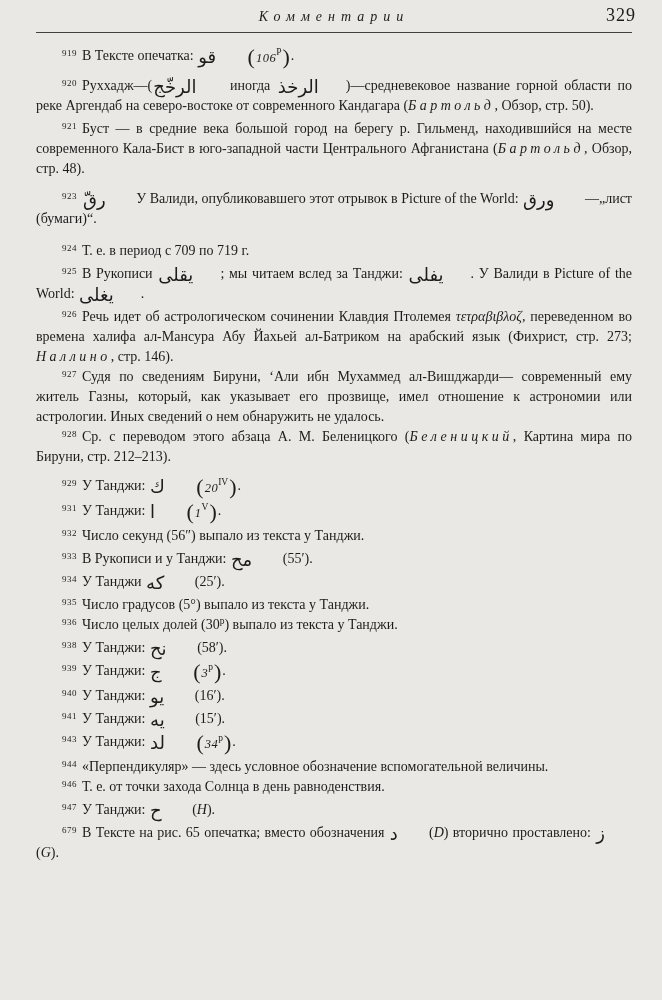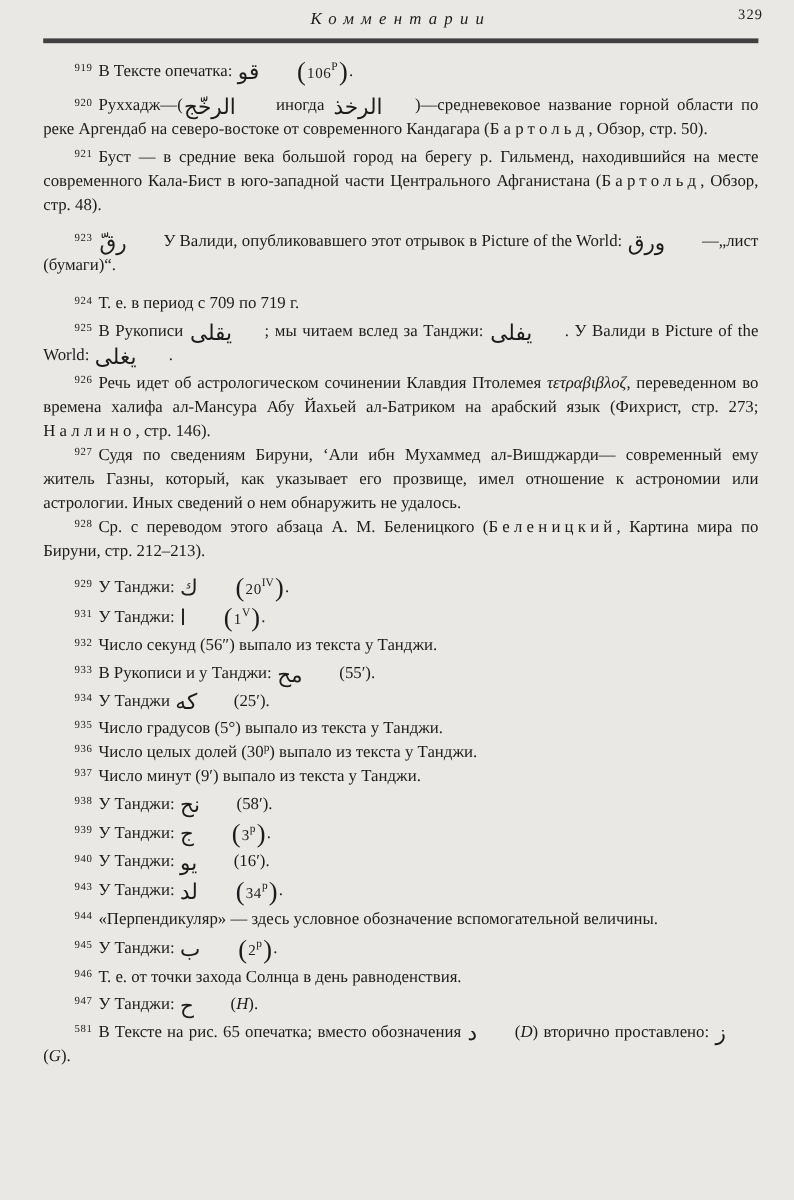--- a/index.html
+++ b/index.html
@@ -15,38 +15,38 @@
     margin: 0 auto;
     background: #e9e8e4;
     color: #1c1c1c;
     overflow: hidden;
     box-sizing: border-box;
     padding: 8px 30px 0 36px;
   }
   .page-head {
     position: relative;
     height: 24px;
-    border-bottom: 4px solid #404040;
+    border-bottom: 1px solid #404040;
     margin-bottom: 13px;
   }
   .page-title {
     position: absolute;
     left: 0; right: 0;
     text-align: center;
     font-style: italic;
     font-size: 14px;
     letter-spacing: 6px;
     top: 1px;
     white-space: nowrap;
   }
   .page-num {
     position: absolute;
     right: -4px;
     top: -3px;
-    font-size: 12px;
+    font-size: 18px;
     letter-spacing: 1px;
   }
   .notes { }
   .note {
     margin: 0;
     font-size: 14px;
     line-height: 20px;
     text-align: justify;
     text-indent: 26px;
   }
@@ -62,33 +62,34 @@
   .arabic {
     font-family: "DejaVu Sans", sans-serif;
     font-size: 18px;
     line-height: 1;
     direction: rtl;
     unicode-bidi: isolate;
     display: inline-block;
     vertical-align: -3px;
     padding: 0 1px;
   }
-  .spaced { letter-spacing: 3.5px; }
+  .spaced { letter-spacing: 3.5px; font-style: italic; }
   .ital { font-style: italic; }
   .bp {
     font-size: 22px;
     line-height: 1;
     vertical-align: -4px;
     font-weight: 400;
     padding: 0 1px;
   }
   .fbase {
     font-size: 12.5px;
     vertical-align: -2px;
     letter-spacing: 0.5px;
+    font-style: italic;
   }
   .fsup {
     font-size: 9.5px;
     line-height: 0;
     vertical-align: 5px;
   }
 </style>
 </head>
 <body>
 
@@ -107,24 +108,23 @@
       <p class="note"><sup class="note-num">926</sup><span class="txt">Речь идет об астрологическом сочинении Клавдия Птолемея </span><span class="ital">τετραβιβλοζ</span><span class="txt">, переведенном во времена халифа ал-Мансура Абу Йахьей ал-Батриком на арабский язык (Фихрист, стр. 273; </span><span class="spaced">Наллино</span><span class="txt">, стр. 146).</span></p>
       <p class="note"><sup class="note-num">927</sup><span class="txt">Судя по сведениям Бируни, ‘Али ибн Мухаммед ал-Вишджарди— современный ему житель Газны, который, как указывает его прозвище, имел отношение к астрономии или астрологии. Иных сведений о нем обнаружить не удалось.</span></p>
       <p class="note"><sup class="note-num">928</sup><span class="txt">Ср. с переводом этого абзаца А. М. Беленицкого (</span><span class="spaced">Беленицкий</span><span class="txt">, Картина мира по Бируни, стр. 212–213).</span></p>
       <p class="note fm" style="margin-top: 9px;"><sup class="note-num">929</sup><span class="txt">У Танджи: </span><span class="arabic">ك</span><span class="txt"> </span><span class="bp">(</span><span class="fbase">20</span><sup class="fsup">IV</sup><span class="bp">)</span><span class="txt">.</span></p>
       <p class="note fm"><sup class="note-num">931</sup><span class="txt">У Танджи: </span><span class="arabic">ا</span><span class="txt"> </span><span class="bp">(</span><span class="fbase">1</span><sup class="fsup">V</sup><span class="bp">)</span><span class="txt">.</span></p>
       <p class="note"><sup class="note-num">932</sup><span class="txt">Число секунд (56″) выпало из текста у Танджи.</span></p>
       <p class="note fm"><sup class="note-num">933</sup><span class="txt">В Рукописи и у Танджи: </span><span class="arabic">مح</span><span class="txt"> (55′).</span></p>
       <p class="note fm"><sup class="note-num">934</sup><span class="txt">У Танджи </span><span class="arabic">كه</span><span class="txt"> (25′).</span></p>
       <p class="note"><sup class="note-num">935</sup><span class="txt">Число градусов (5°) выпало из текста у Танджи.</span></p>
       <p class="note"><sup class="note-num">936</sup><span class="txt">Число целых долей (30</span><sup class="fsup">p</sup><span class="txt">) выпало из текста у Танджи.</span></p>
-      <p class="note"><sup class="note-num">937</sup><span class="txt">Число минут (9′) выпало из текста у Танджи.</span></p>
       <p class="note fm"><sup class="note-num">938</sup><span class="txt">У Танджи: </span><span class="arabic">نح</span><span class="txt"> (58′).</span></p>
       <p class="note fm"><sup class="note-num">939</sup><span class="txt">У Танджи: </span><span class="arabic">ج</span><span class="txt"> </span><span class="bp">(</span><span class="fbase">3</span><sup class="fsup">p</sup><span class="bp">)</span><span class="txt">.</span></p>
       <p class="note fm"><sup class="note-num">940</sup><span class="txt">У Танджи: </span><span class="arabic">يو</span><span class="txt"> (16′).</span></p>
+      <p class="note fm"><sup class="note-num">941</sup><span class="txt">У Танджи: </span><span class="arabic">يه</span><span class="txt"> (15′).</span></p>
       <p class="note fm"><sup class="note-num">943</sup><span class="txt">У Танджи: </span><span class="arabic">لد</span><span class="txt"> </span><span class="bp">(</span><span class="fbase">34</span><sup class="fsup">p</sup><span class="bp">)</span><span class="txt">.</span></p>
       <p class="note"><sup class="note-num">944</sup><span class="txt">«Перпендикуляр» — здесь условное обозначение вспомогательной величины.</span></p>
-      <p class="note fm"><sup class="note-num">945</sup><span class="txt">У Танджи: </span><span class="arabic">ب</span><span class="txt"> </span><span class="bp">(</span><span class="fbase">2</span><sup class="fsup">p</sup><span class="bp">)</span><span class="txt">.</span></p>
       <p class="note"><sup class="note-num">946</sup><span class="txt">Т. е. от точки захода Солнца в день равноденствия.</span></p>
       <p class="note fm"><sup class="note-num">947</sup><span class="txt">У Танджи: </span><span class="arabic">ح</span><span class="txt"> (</span><span class="ital">H</span><span class="txt">).</span></p>
-      <p class="note fm"><sup class="note-num">581</sup><span class="txt">В Тексте на рис. 65 опечатка; вместо обозначения </span><span class="arabic">د</span><span class="txt"> (</span><span class="ital">D</span><span class="txt">) вторично проставлено: </span><span class="arabic">ز</span><span class="txt"> (</span><span class="ital">G</span><span class="txt">).</span></p>
+      <p class="note fm"><sup class="note-num">679</sup><span class="txt">В Тексте на рис. 65 опечатка; вместо обозначения </span><span class="arabic">د</span><span class="txt"> (</span><span class="ital">D</span><span class="txt">) вторично проставлено: </span><span class="arabic">ز</span><span class="txt"> (</span><span class="ital">G</span><span class="txt">).</span></p>
     </div>
 </div>
 
 </body></html>

